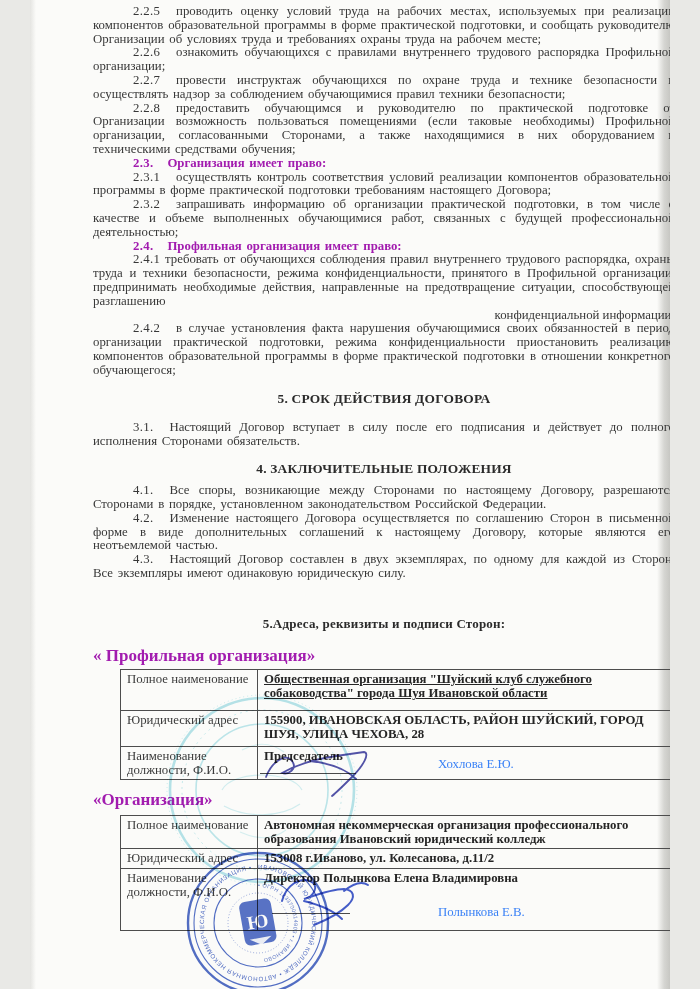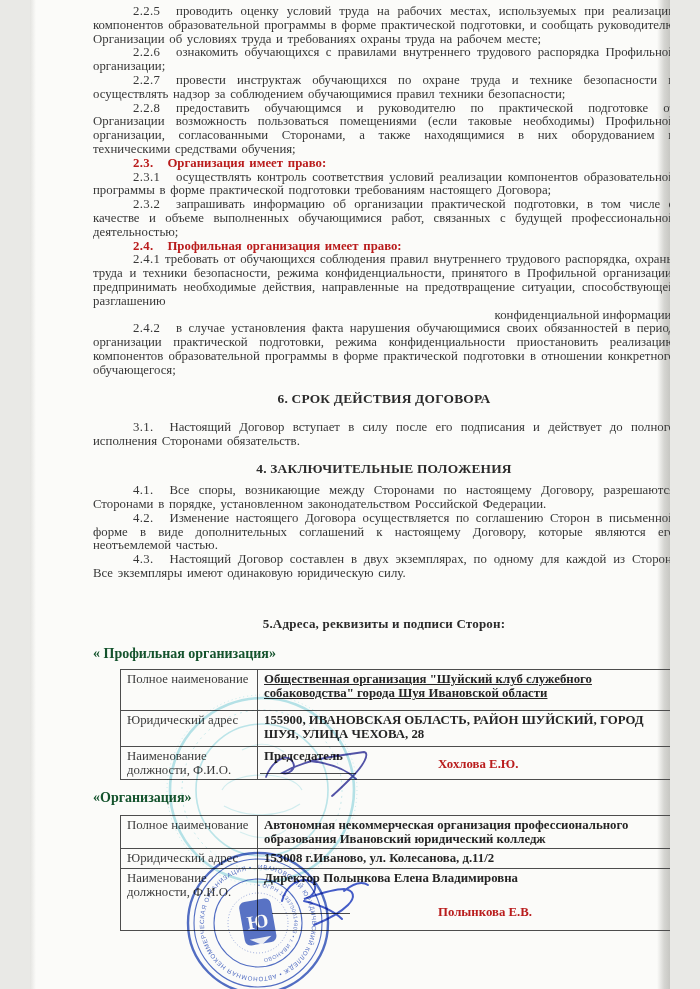--- a/index.html
+++ b/index.html
@@ -12,32 +12,32 @@
   .scan-right{position:absolute;top:0;right:0;width:13px;height:100%;
     background:linear-gradient(to right,rgba(180,180,175,0),rgba(168,168,162,.45) 55%,rgba(156,156,150,.55));
     z-index:0;}
   .scan-left{position:absolute;top:0;left:0;width:6px;height:100%;
     background:linear-gradient(to right,rgba(170,170,165,.28),rgba(170,170,165,0));z-index:0;}
 
   .flow{position:absolute;left:63px;top:5px;width:582px;font-size:12.8px;line-height:13.8px;}
   .para{margin:0;text-align:justify;text-indent:40px;word-spacing:1.5px;}
   .para .num{margin-right:16px;letter-spacing:.3px;}
   .para .num.tight{margin-right:5px;}
-  .para.bold-item{font-weight:bold;color:#b91c1c;text-align:left;}
+  .para.bold-item{font-weight:bold;color:#a21caf;text-align:left;}
   .para.bold-item .num{margin-right:14px;}
   .cont{margin:0;text-align:right;text-indent:0;}
   .sec-title{margin:14px 0 0 0;font-size:13.4px;line-height:14.5px;font-weight:bold;
     color:#2b2b2b;text-align:center;letter-spacing:.2px;}
   .sp15{margin-top:15px;}
   .sp13{margin-top:13px;}
   .sp8{margin-top:8px;}
 
   .abs{position:absolute;left:63px;width:582px;margin:0;}
   .h5-title{top:617px;font-size:13px;font-weight:bold;color:#2b2b2b;text-align:center;}
-  .party-label{font-size:14px;font-weight:bold;color:#14532d;}
+  .party-label{font-size:17px;font-weight:bold;color:#a21caf;}
   .p1-label{top:646px;}
   .p2-label{top:790px;}
 
   table.info{position:absolute;left:90px;width:559px;border-collapse:collapse;
     font-size:12.8px;line-height:14.2px;z-index:1;background:transparent;}
   .t1{top:669px;}
   .t2{top:815px;}
   table.info td{border:1px solid #4d4d4d;vertical-align:top;padding:2px 6px 2px 6px;margin-left:48px;}
   td.lbl{width:124px;font-weight:normal;color:#3b3b3b;padding-top:4px;}
   td.val{font-weight:bold;color:#252525;}
@@ -45,21 +45,21 @@
   .t1 tr:nth-child(1) td{height:36px;}
   .t1 tr:nth-child(2) td{height:31px;}
   .t1 tr:nth-child(3) td{height:27px;}
   .t2 tr:nth-child(1) td{height:26px;}
   .t2 tr:nth-child(2) td{height:12px;}
   .t2 tr:nth-child(3) td{height:57px;}
   td.sig-cell{position:relative;overflow:visible;}
   .sig-line{position:absolute;border-bottom:1.4px solid #4a4a4a;z-index:1;}
   .sig-line.l1{left:2px;top:26px;width:96px;}
   .sig-line.l2{left:14px;top:44px;width:78px;}
-  .signer{position:absolute;font-weight:bold;color:#b91c1c;white-space:nowrap;}
+  .signer{position:absolute;font-weight:normal;color:#3b82f6;white-space:nowrap;}
   .signer.s1{left:180px;top:10px;}
   .signer.s2{left:180px;top:36px;}
   svg.sig{position:absolute;z-index:6;mix-blend-mode:multiply;overflow:visible;}
   .sig.g1{left:-6px;top:-8px;}
   .sig.g2{left:0px;top:-2px;}
   svg.stamp{position:absolute;z-index:5;mix-blend-mode:multiply;}
   .stamp-cyan{left:132px;top:690px;}
   .stamp-blue{left:143px;top:838px;}
 </style>
 </head>
@@ -75,21 +75,21 @@
     <p class="para"><span class="num">2.2.7</span><span>провести инструктаж обучающихся по охране труда и технике безопасности и осуществлять надзор за соблюдением обучающимися правил техники безопасности;</span></p>
     <p class="para"><span class="num">2.2.8</span><span>предоставить обучающимся и руководителю по практической подготовке от Организации возможность пользоваться помещениями (если таковые необходимы) Профильной организации, согласованными Сторонами, а также находящимися в них оборудованием и техническими средствами обучения;</span></p>
     <p class="para bold-item"><span class="num">2.3.</span><span>Организация имеет право:</span></p>
     <p class="para"><span class="num">2.3.1</span><span>осуществлять контроль соответствия условий реализации компонентов образовательной программы в форме практической подготовки требованиям настоящего Договора;</span></p>
     <p class="para"><span class="num">2.3.2</span><span>запрашивать информацию об организации практической подготовки, в том числе о качестве и объеме выполненных обучающимися работ, связанных с будущей профессиональной деятельностью;</span></p>
     <p class="para bold-item"><span class="num">2.4.</span><span>Профильная организация имеет право:</span></p>
     <p class="para"><span class="num tight">2.4.1</span><span>требовать от обучающихся соблюдения правил внутреннего трудового распорядка, охраны труда и техники безопасности, режима конфиденциальности, принятого в Профильной организации, предпринимать необходимые действия, направленные на предотвращение ситуации, способствующей разглашению</span></p>
     <p class="cont">конфиденциальной информации;</p>
     <p class="para"><span class="num">2.4.2</span><span>в случае установления факта нарушения обучающимися своих обязанностей в период организации практической подготовки, режима конфиденциальности приостановить реализацию компонентов образовательной программы в форме практической подготовки в отношении конкретного обучающегося;</span></p>
 
-    <h3 class="sec-title">6. СРОК ДЕЙСТВИЯ ДОГОВОРА</h3>
+    <h3 class="sec-title">5. СРОК ДЕЙСТВИЯ ДОГОВОРА</h3>
     <p class="para sp15"><span class="num">3.1.</span><span>Настоящий Договор вступает в силу после его подписания и действует до полного исполнения Сторонами обязательств.</span></p>
 
     <h3 class="sec-title sp13">4. ЗАКЛЮЧИТЕЛЬНЫЕ ПОЛОЖЕНИЯ</h3>
     <p class="para sp8"><span class="num">4.1.</span><span>Все споры, возникающие между Сторонами по настоящему Договору, разрешаются Сторонами в порядке, установленном законодательством Российской Федерации.</span></p>
     <p class="para"><span class="num">4.2.</span><span>Изменение настоящего Договора осуществляется по соглашению Сторон в письменной форме в виде дополнительных соглашений к настоящему Договору, которые являются его неотъемлемой частью.</span></p>
     <p class="para"><span class="num">4.3.</span><span>Настоящий Договор составлен в двух экземплярах, по одному для каждой из Сторон. Все экземпляры имеют одинаковую юридическую силу.</span></p>
   </div>
 
   <h3 class="sec-title abs h5-title">5.Адреса, реквизиты и подписи Сторон:</h3>
   <div class="abs party-label p1-label">« Профильная организация»</div>

